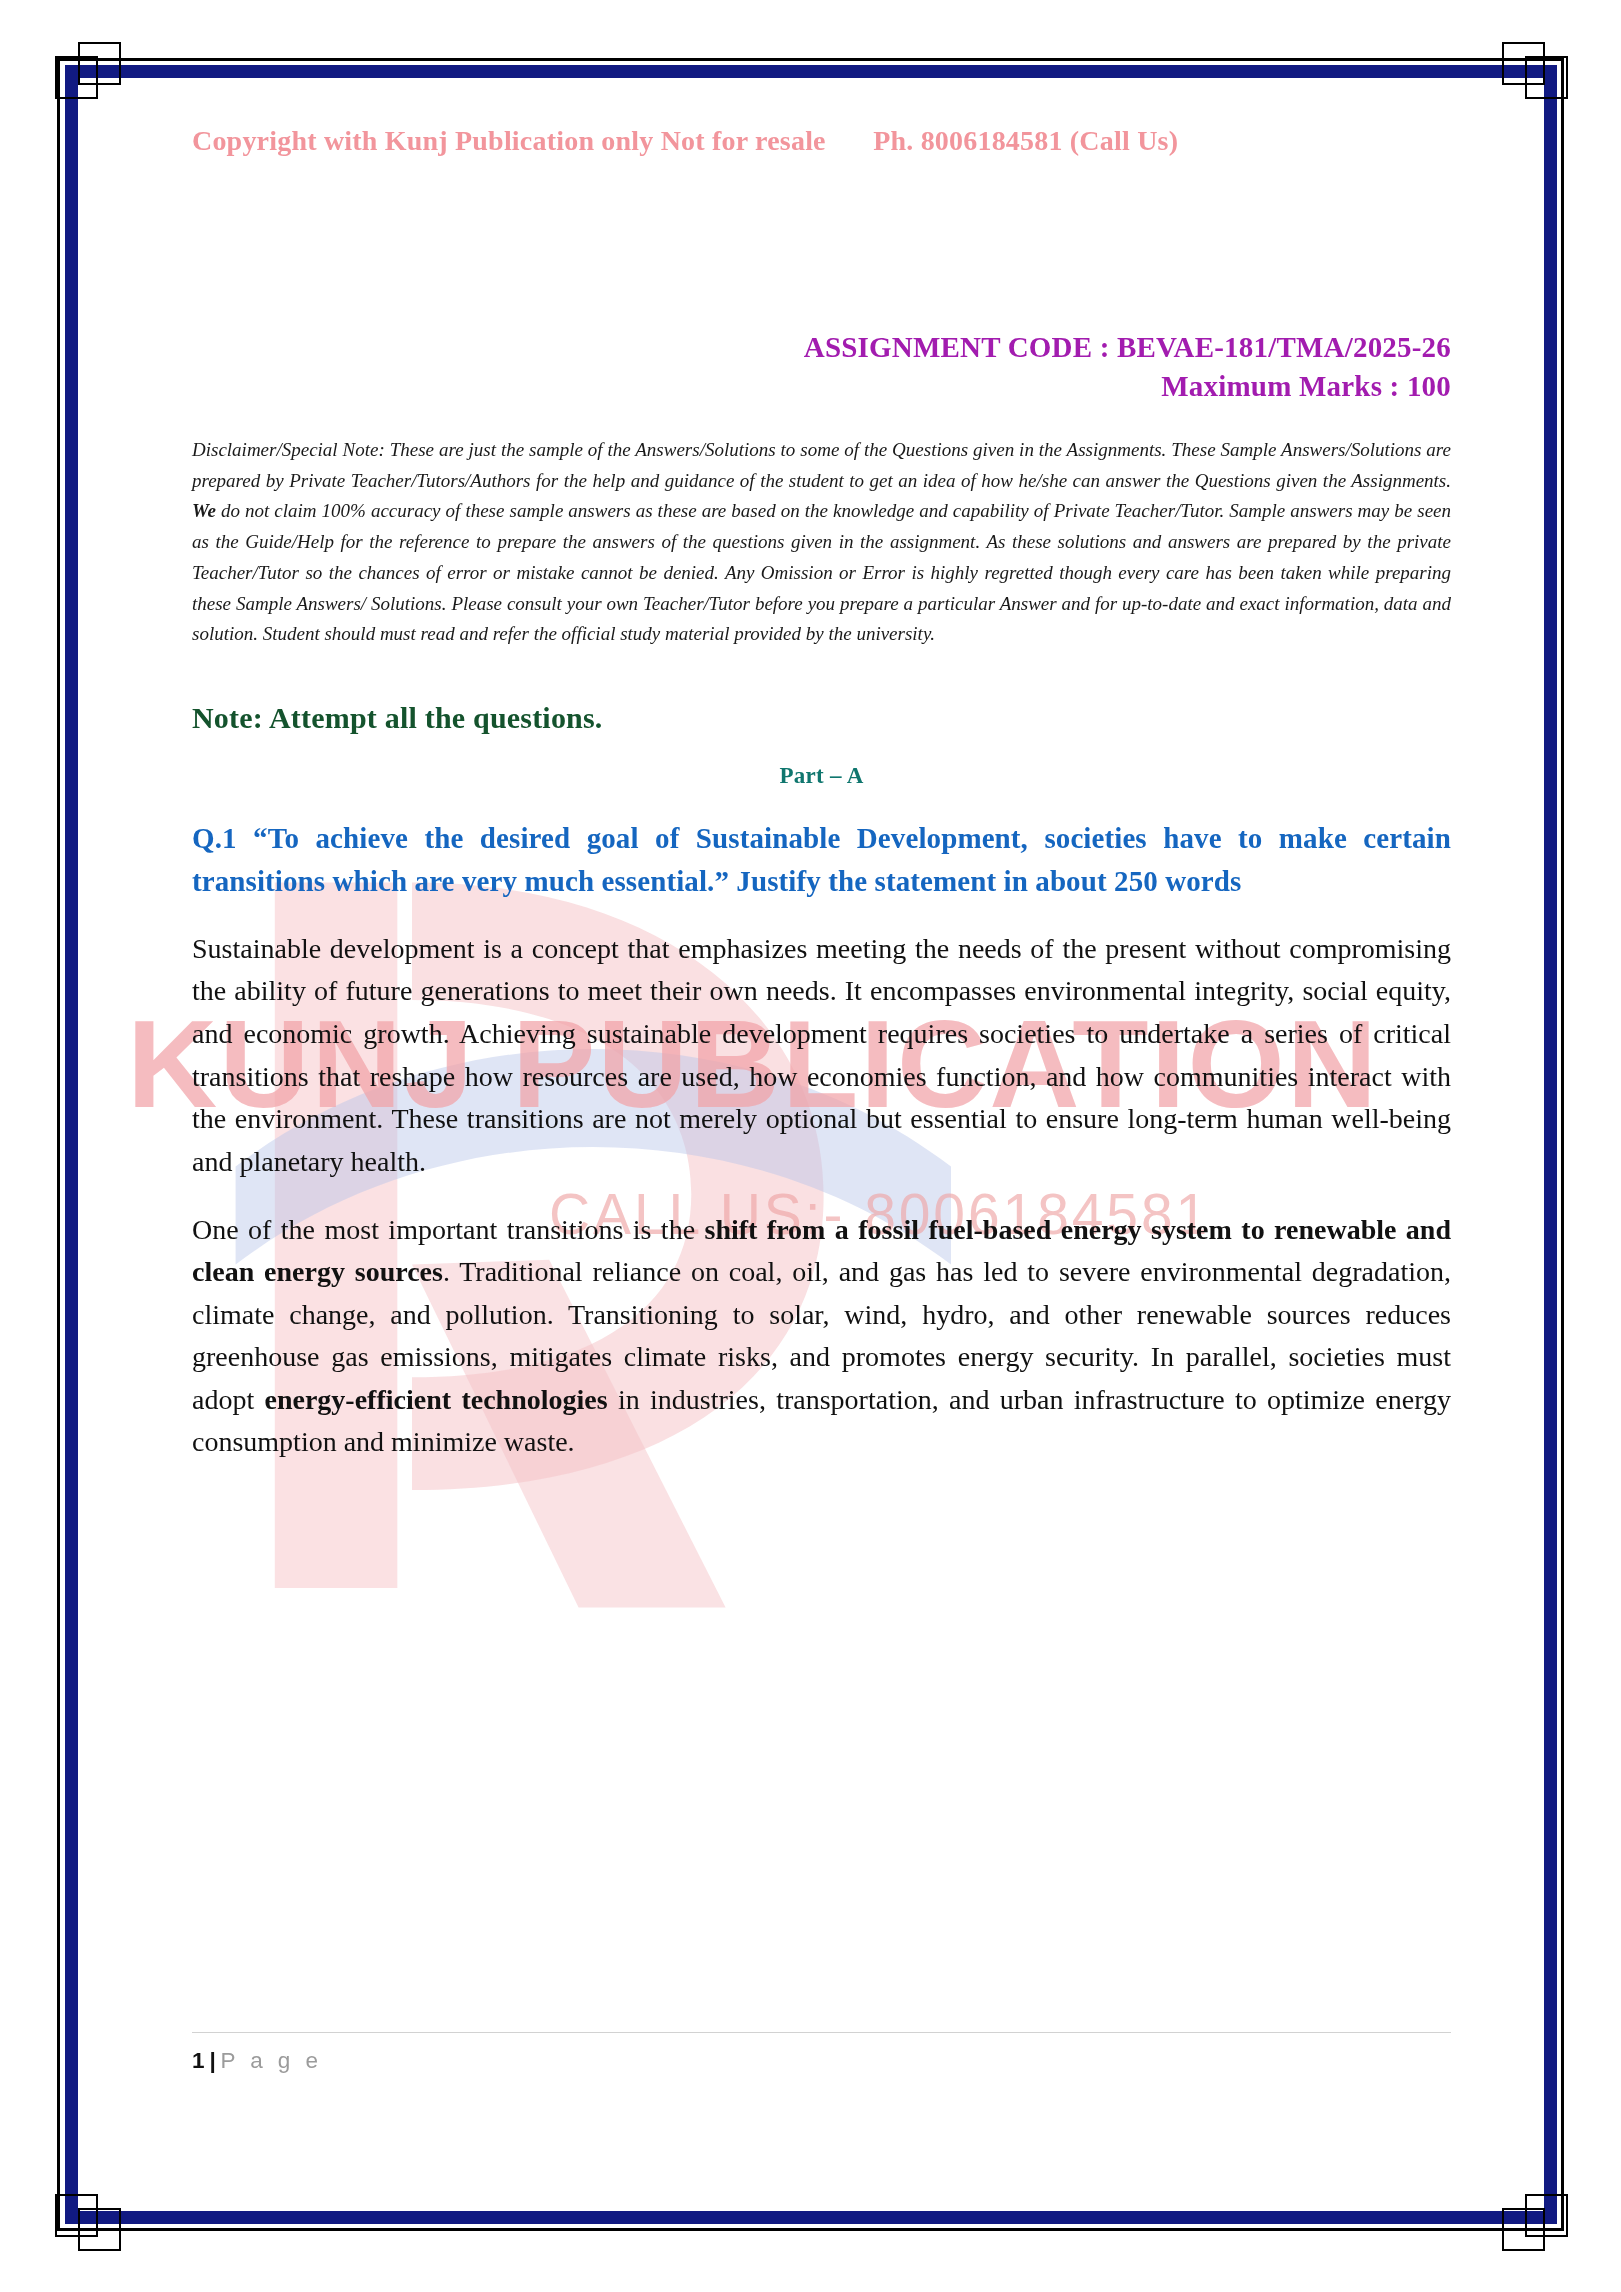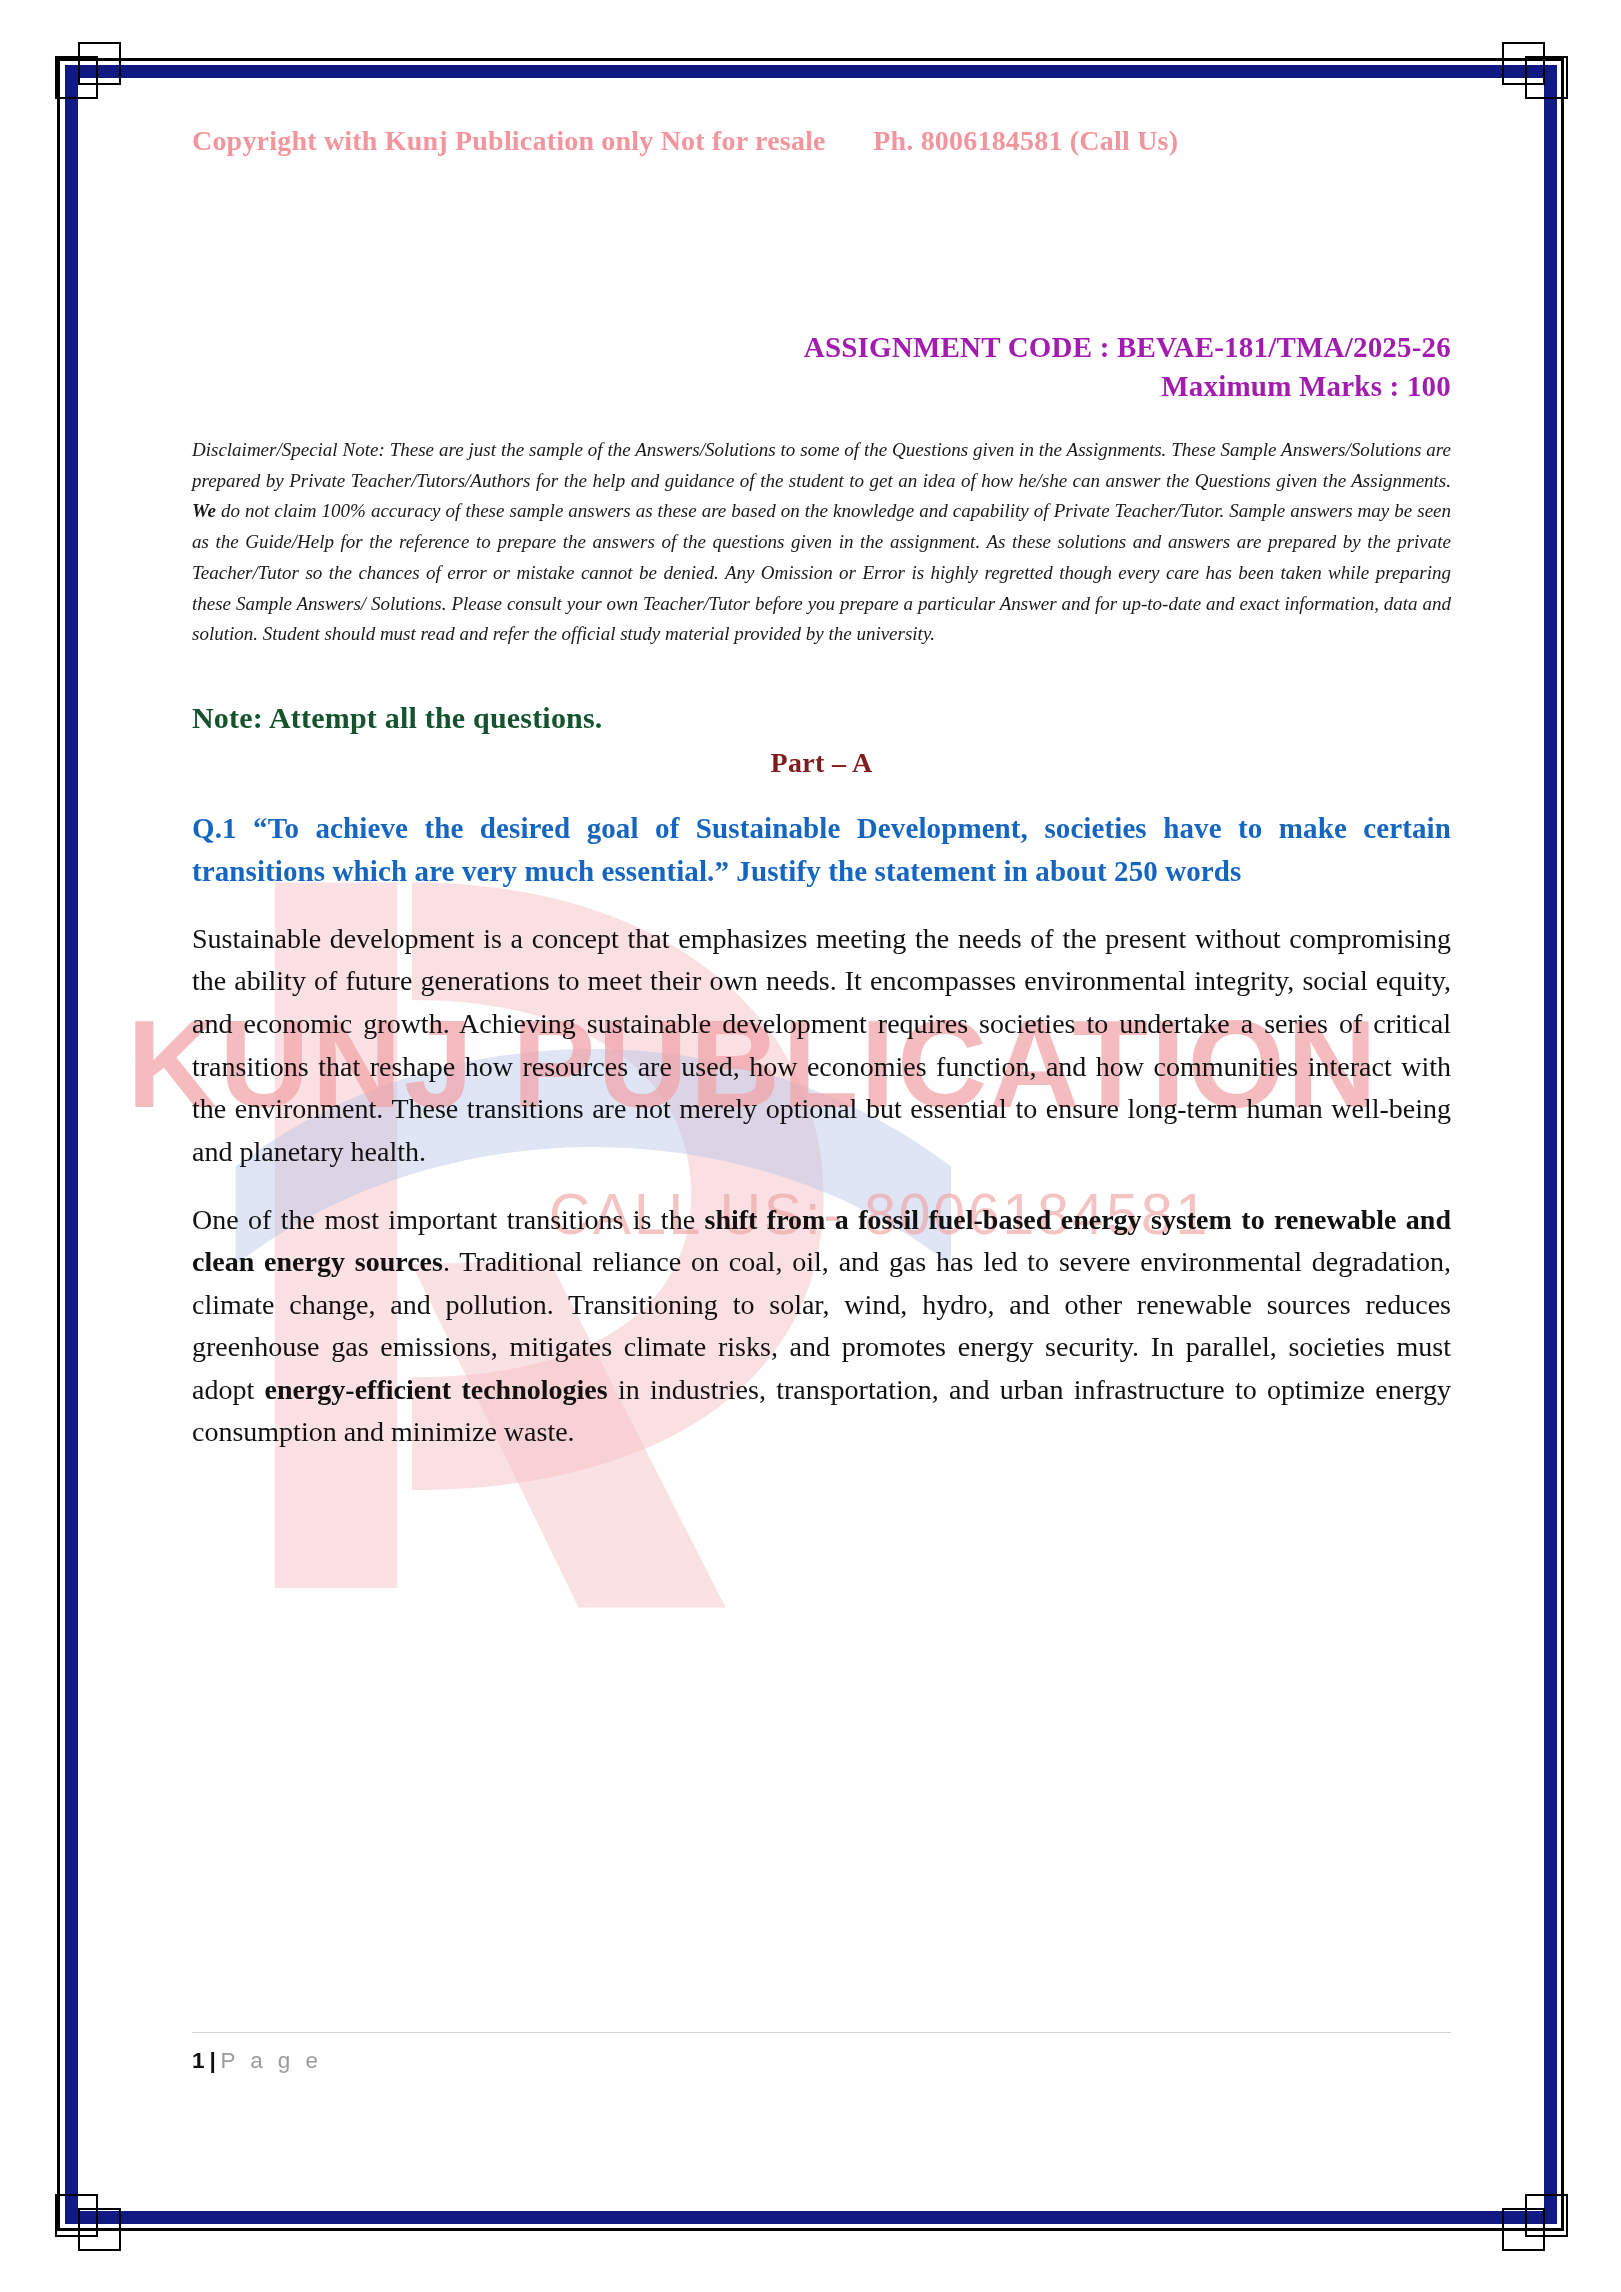--- a/index.html
+++ b/index.html
@@ -152,25 +152,25 @@
 
   .note-line {
     margin-top: 51px;
     color: #14532d;
     font-weight: bold;
     font-size: 30px;
     letter-spacing: 0.2px;
   }
 
   .part-label {
-    margin-top: 12px;
+    margin-top: 28px;
     text-align: center;
-    color: #7f1d1d;
-    font-weight: bold;
-    font-size: 28px;
+    color: #0f766e;
+    font-weight: bold;
+    font-size: 23px;
     letter-spacing: 0.3px;
   }
 
   .question {
     margin-top: 27.4px;
     color: #1566c0;
     font-weight: bold;
     font-size: 29px;
     line-height: 1.48;
     text-align: justify;

